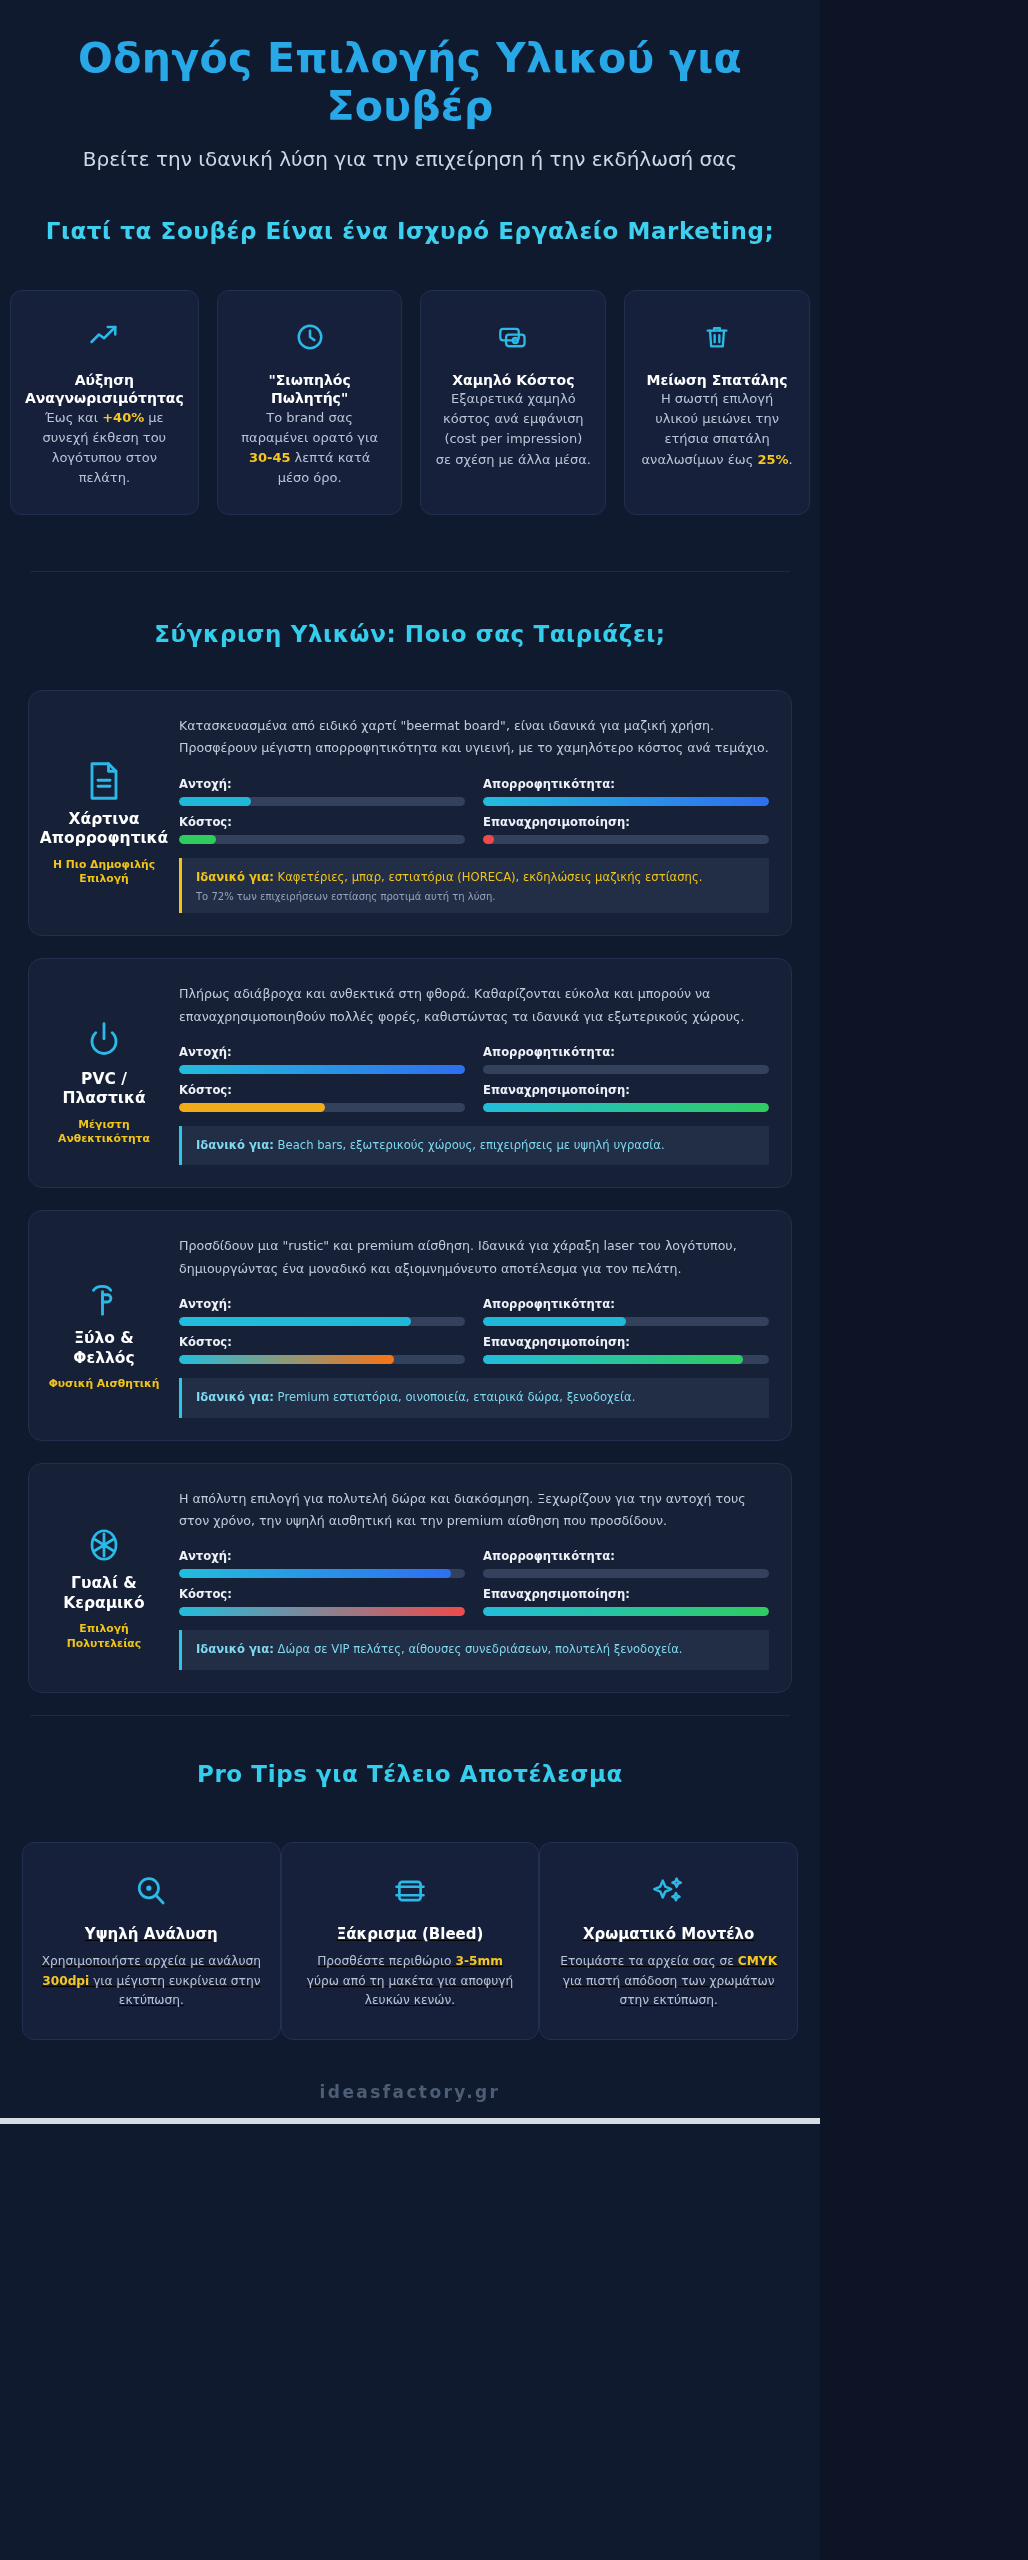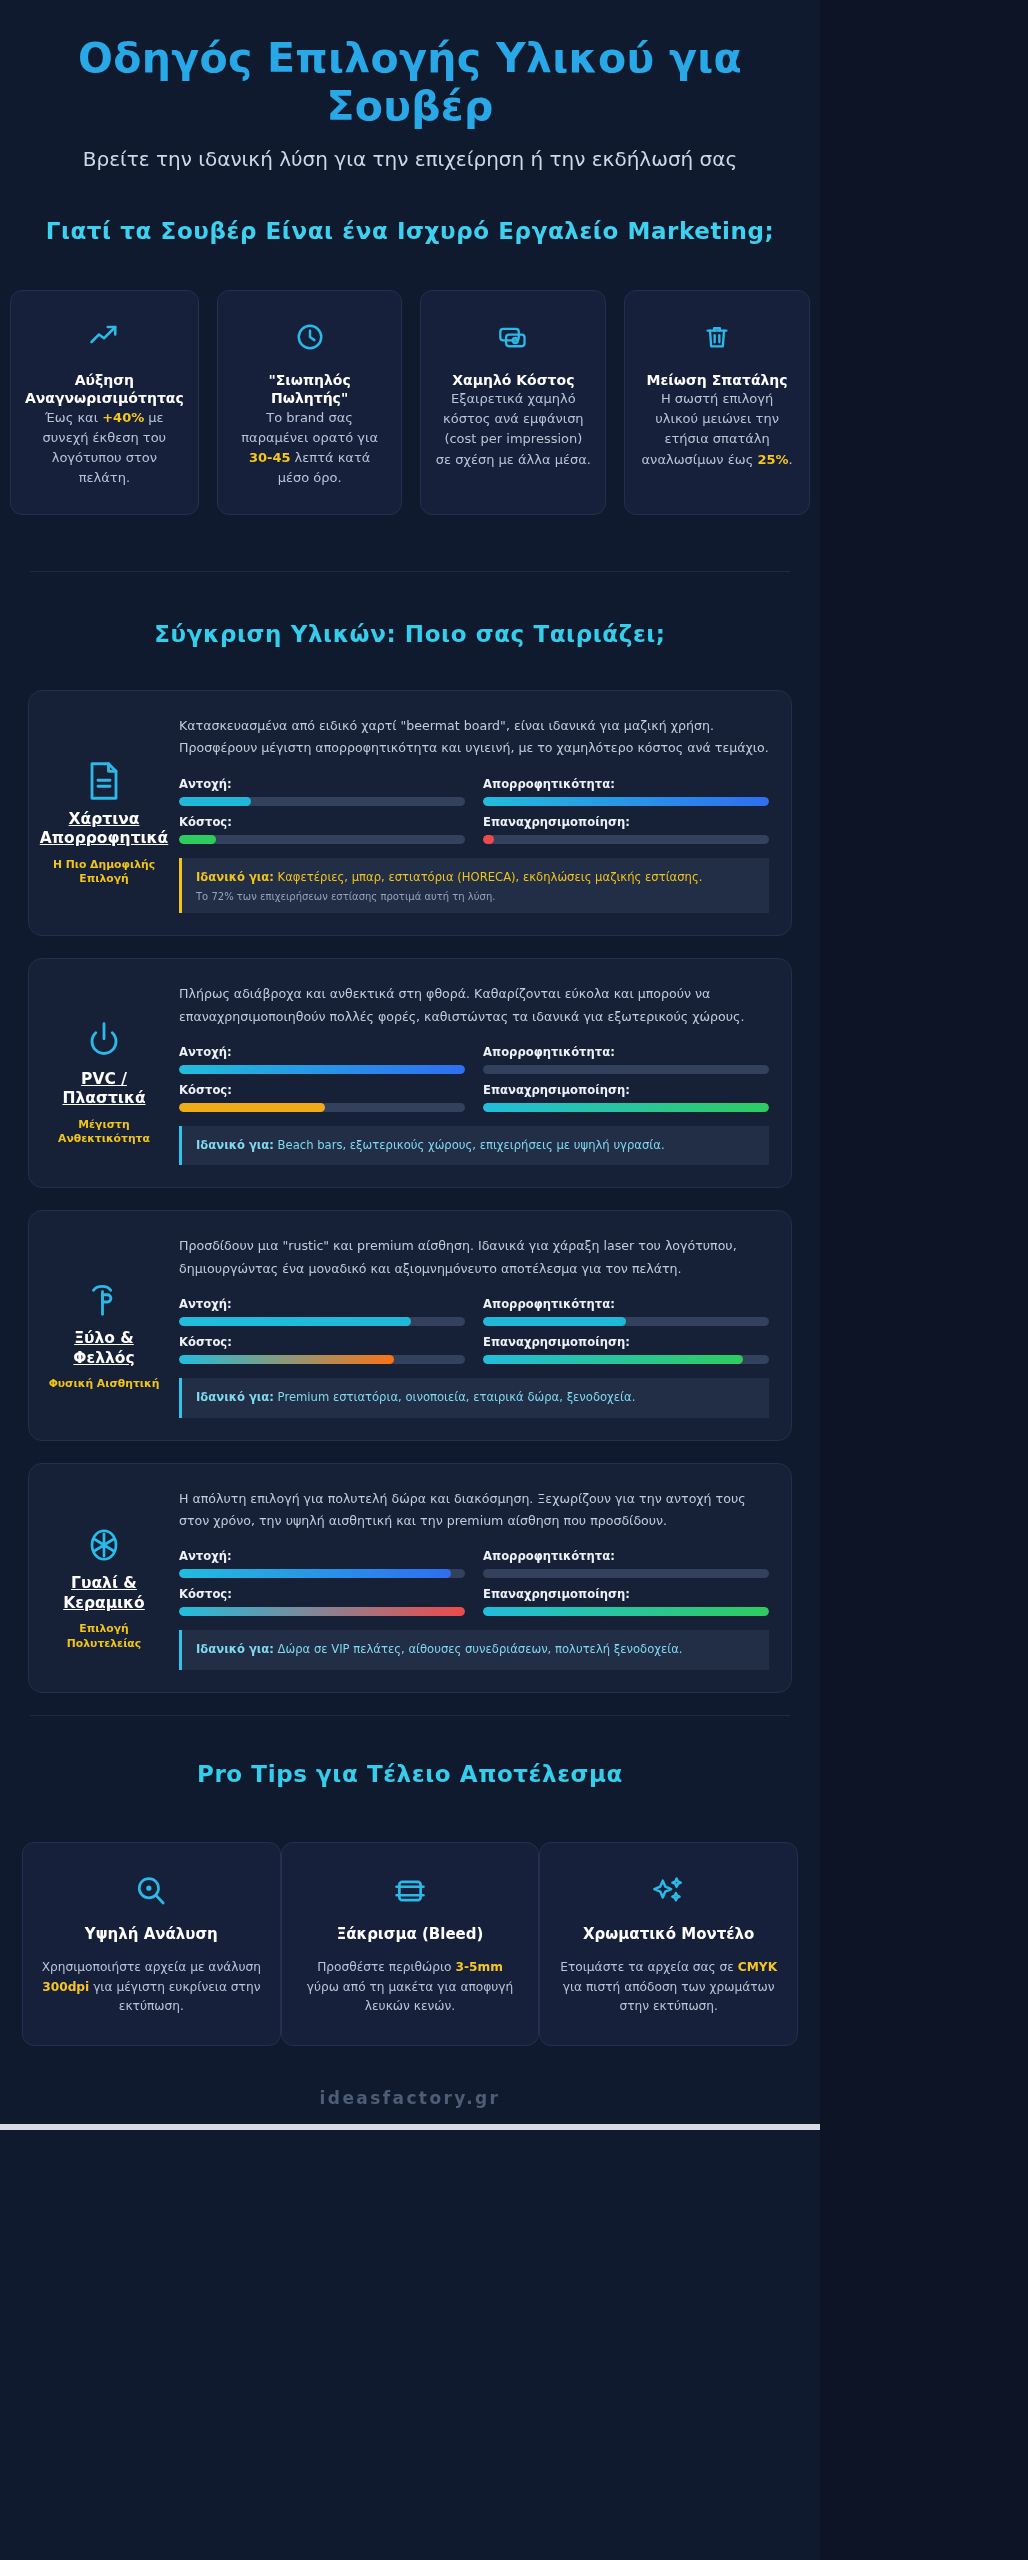--- a/index.html
+++ b/index.html
@@ -107,21 +107,20 @@
     justify-content: center;
     padding-top: 18px;
   }
   .mat-left .ic { height: 46px; display:flex; align-items:center; justify-content:center; }
   .mat-name {
     margin-top: 6px;
     font-size: 15.5px;
     font-weight: 700;
     color: #fff;
     line-height: 1.26;
-    text-decoration: underline;
   }
   .mat-badge {
     margin-top: 9px;
     font-size: 10.8px;
     font-weight: 700;
     color: #f0c419;
     line-height: 1.35;
   }
   .mat-right { flex: 1 1 auto; padding-top: 2px; }
   .mat-desc {
@@ -164,32 +163,32 @@
   }
   .ideal.cyan { border-left-color: #2ec5e8; }
   .ideal-line { font-size: 11.6px; color: #f0c419; line-height: 1.5; }
   .ideal-line b { color: #f0c419; }
   .ideal-line .txt { color: #f0c419; font-weight: 400; }
   .ideal.cyan .ideal-line, .ideal.cyan .ideal-line b { color: #7fd9ef; }
   .ideal.cyan .ideal-line .txt { color: #7fd9ef; }
   .ideal-note { margin-top: 5px; font-size: 10px; color: #95a4bb; }
 
   
-  .tips { display: flex; gap: 0; padding: 16px 22px; margin-top: 36px; }
+  .tips { display: flex; gap: 0; padding: 16px 22px; margin-top: 36px; text-decoration: underline; }
   .tip-card {
     flex: 1 1 0;
     background: #16203a;
     border: 1px solid #22304f;
     border-radius: 12px;
     padding: 26px 18px 28px;
     text-align: center;
   }
   .tip-icon { height: 44px; display:flex; align-items:center; justify-content:center; }
   .tip-title { margin-top: 12px; font-size: 15px; font-weight: 700; color: #fff; }
-  .tip-desc { margin-top: 15px; font-size: 12.2px; color: #b9c4d6; line-height: 1.62; }
+  .tip-desc { margin-top: 9px; font-size: 12.2px; color: #b9c4d6; line-height: 1.62; }
 
   
   .footer {
     margin-top: 26px;
     padding: 0 34px 16px;
     text-align: center;
   }
   .footer .brand {
     font-size: 17px;
     font-weight: 700;

